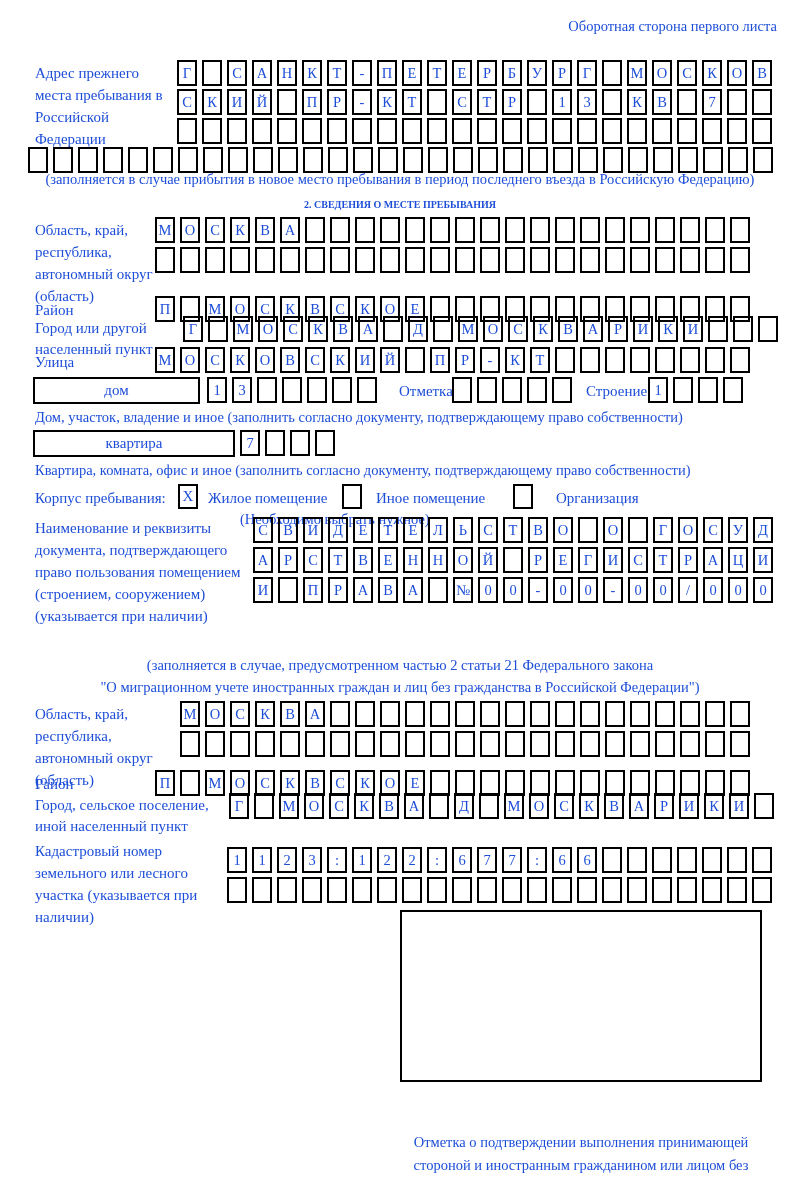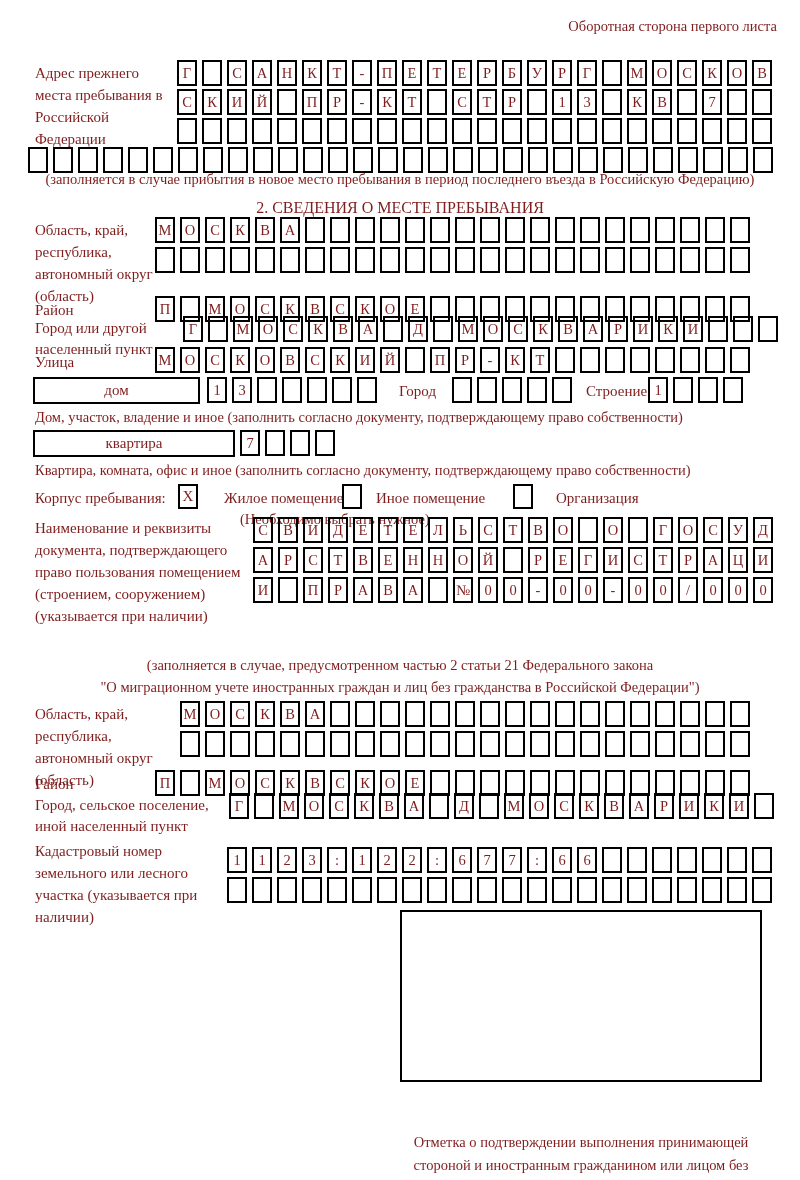--- a/index.html
+++ b/index.html
@@ -1,34 +1,34 @@
 <!DOCTYPE html>
 <html><head>
 <meta charset="utf-8">
 <style>
   * { box-sizing: border-box; }
   html,body { margin:0; padding:0; background:#ffffff; }
   .page {
     position:relative; width:800px; height:1180px;
-    background:#fff; color:#7f1d1d;
+    background:#fff; color:#1d4ed8;
     font-family:"Liberation Serif", serif;
     overflow:hidden;
   }
   .abs { position:absolute; }
   .cellrow { position:absolute; display:flex; gap:5px; }
   .cell {
     flex:0 0 auto; width:20px; height:26px;
     border:2px solid #000;
     display:flex; align-items:center; justify-content:center;
     font-size:14.5px; line-height:1;
   }
   .lbl { font-size:15px; line-height:22px; }
   .note { font-size:14.5px; }
   .center { left:0; width:800px; text-align:center; }
-  .title { font-weight:normal; font-size:16px; }
+  .title { font-weight:bold; font-size:10px; }
   .fieldbox {
     position:absolute; height:27px; border:2px solid #000;
     display:flex; align-items:center; justify-content:center; font-size:15px;
   }
   .checkbox {
     position:absolute; width:20px; height:25px; border:2px solid #000;
     display:flex; align-items:center; justify-content:center; font-size:15px;
   }
   .stampbox { position:absolute; border:2px solid #000; background:#fff; }
 </style>
@@ -295,21 +295,21 @@
   <div class="fieldbox" style="left:33px; top:377px; width:167px;">дом</div>
   <div class="cellrow" style="left:207px; top:377px;">
       <span class="cell">1</span>
       <span class="cell">3</span>
       <span class="cell"></span>
       <span class="cell"></span>
       <span class="cell"></span>
       <span class="cell"></span>
       <span class="cell"></span>
     </div>
-  <div class="abs lbl" style="left:399px; top:380px;">Город</div>
+  <div class="abs lbl" style="left:399px; top:380px;">Отметка</div>
   <div class="cellrow" style="left:452px; top:377px;">
       <span class="cell"></span>
       <span class="cell"></span>
       <span class="cell"></span>
       <span class="cell"></span>
       <span class="cell"></span>
     </div>
   <div class="abs lbl" style="left:586px; top:380px;">Строение</div>
   <div class="cellrow" style="left:648px; top:377px;">
       <span class="cell">1</span>
@@ -323,21 +323,21 @@
   <div class="cellrow" style="left:240px; top:430px;">
       <span class="cell">7</span>
       <span class="cell"></span>
       <span class="cell"></span>
       <span class="cell"></span>
     </div>
   <div class="abs note" style="left:35px; top:462px;">Квартира, комната, офис и иное (заполнить согласно документу, подтверждающему право собственности)</div>
 
   <div class="abs lbl" style="left:35px; top:487px;">Корпус пребывания:</div>
   <div class="checkbox" style="left:178px; top:484px;">X</div>
-  <div class="abs lbl" style="left:224px; top:487px;">Жилое помещение</div>
+  <div class="abs lbl" style="left:208px; top:487px;">Жилое помещение</div>
   <div class="checkbox" style="left:342px; top:484px;"></div>
   <div class="abs lbl" style="left:376px; top:487px;">Иное помещение</div>
   <div class="checkbox" style="left:513px; top:484px;"></div>
   <div class="abs lbl" style="left:556px; top:487px;">Организация</div>
   <div class="abs note" style="left:240px; top:511px;">(Необходимо выбрать нужное)</div>
 
   <div class="abs lbl" style="left:35px; top:517px; width:212px;">Наименование и реквизиты документа, подтверждающего право пользования помещением (строением, сооружением) (указывается при наличии)</div>
   <div class="cellrow" style="left:253px; top:517px;">
       <span class="cell">С</span>
       <span class="cell">В</span>

